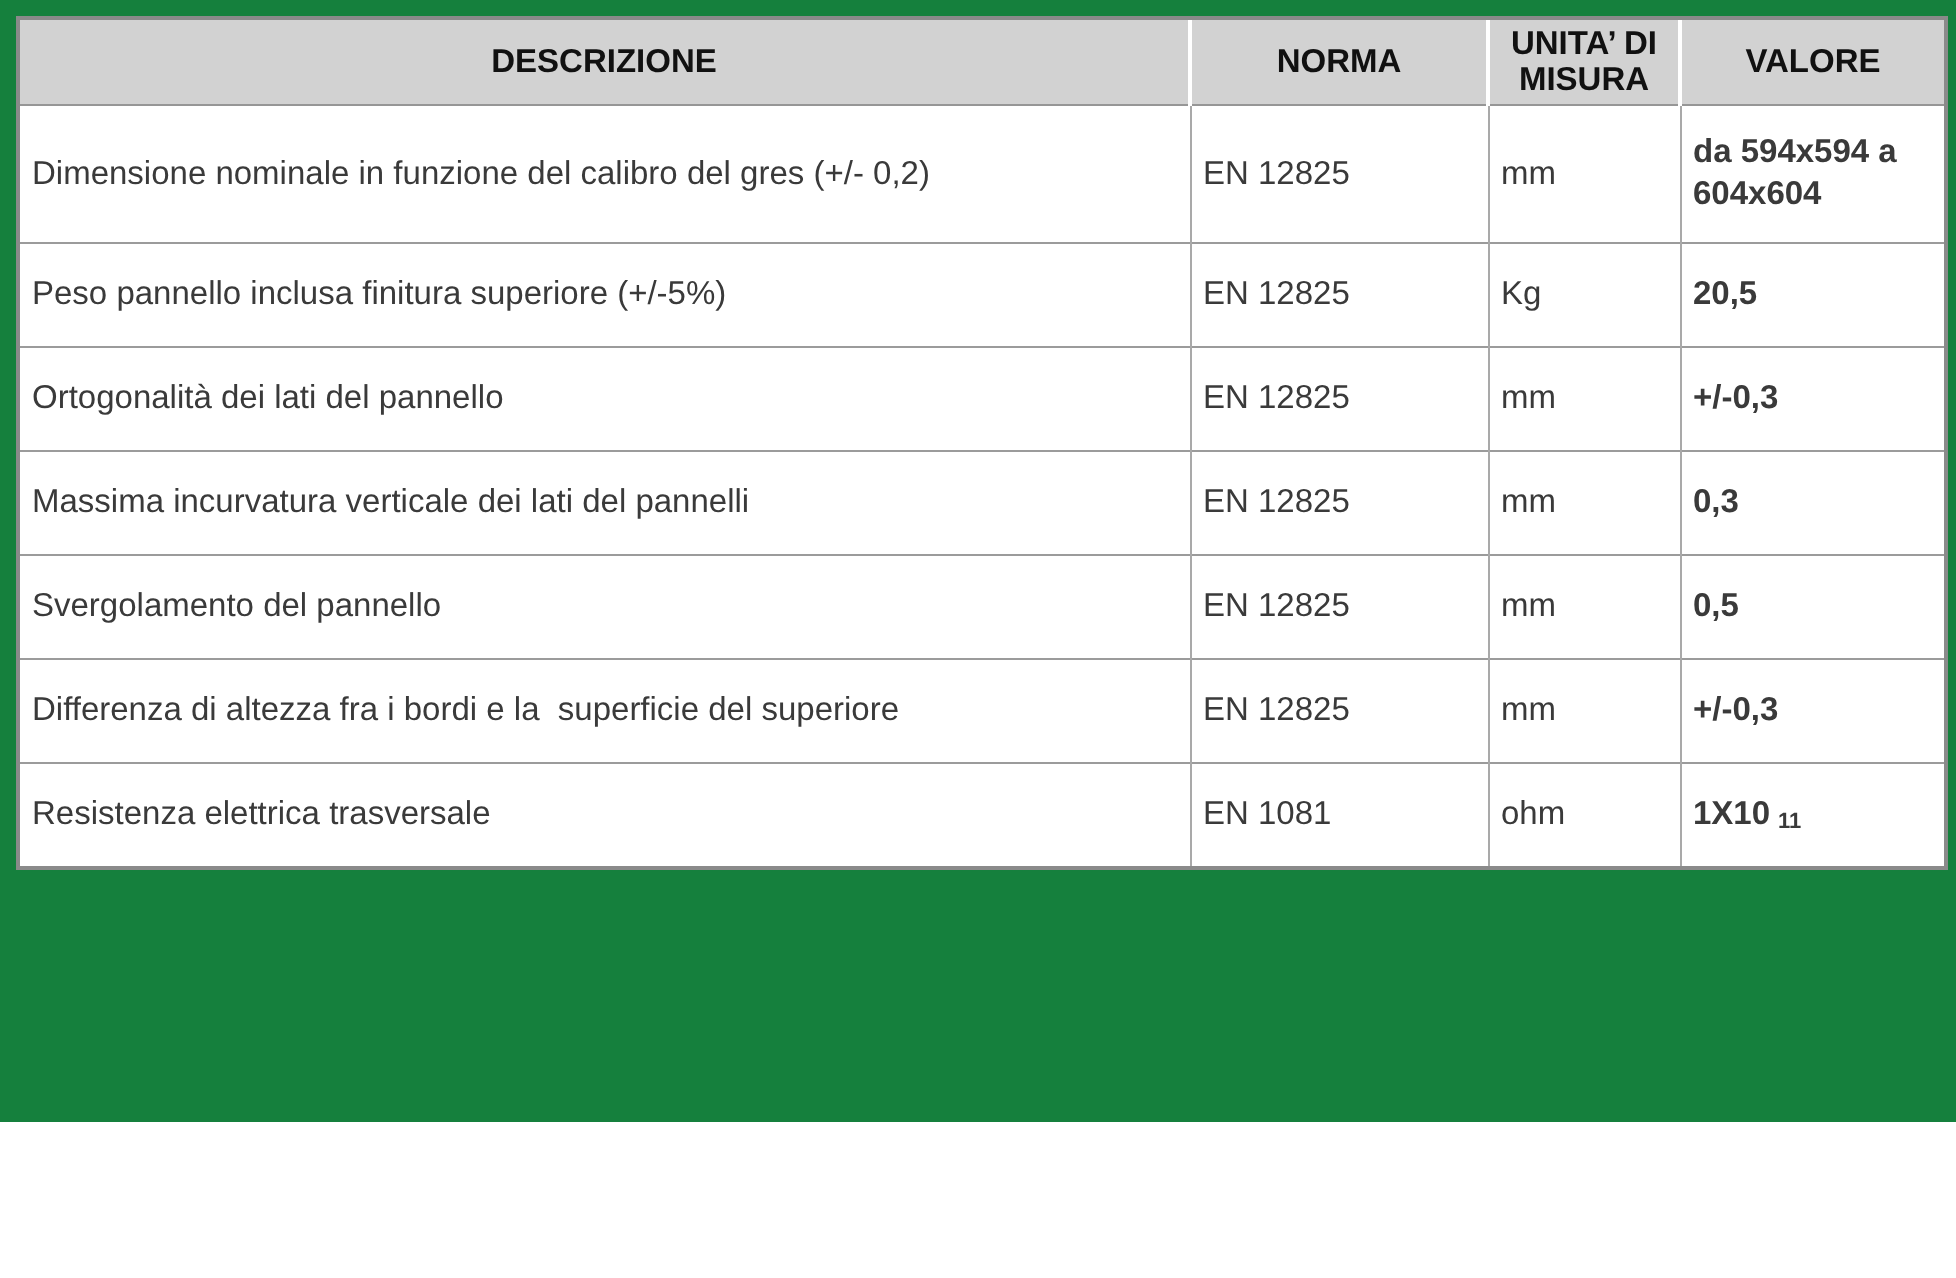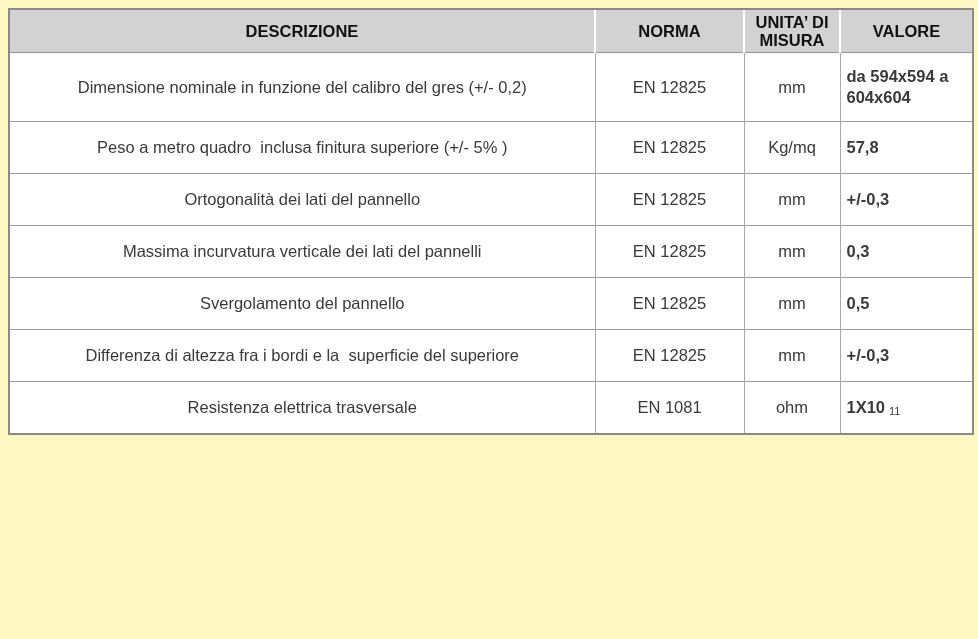--- a/index.html
+++ b/index.html
@@ -4,22 +4,22 @@
 <style>
   html, body {
     margin: 0;
     padding: 0;
     background: #ffffff;
     font-family: "Liberation Sans", "DejaVu Sans", sans-serif;
   }
   .page {
     position: relative;
     width: 978px;
-    height: 639px;
-    background: #fef9c3;
+    height: 561px;
+    background: #15803d;
     overflow: hidden;
   }
   .table-frame {
     position: absolute;
     left: 8px;
     top: 8px;
     border: 2px solid #8a8a8a;
     background: #ffffff;
   }
   table.spec {
@@ -52,39 +52,39 @@
     font-size: 16.5px;
     height: 47px;
     padding: 2px 6px;
     border-top: 1px solid #9b9b9b;
   }
   table.spec tbody tr.tall td { height: 64px; }
   table.spec tbody td + td {
     border-left: 1px solid #a9a9a9;
   }
   td.cell-desc {
-    text-align: center;
+    text-align: left;
     padding-left: 10px;
     white-space: pre-wrap;
   }
   td.cell-norma, td.cell-unita {
-    text-align: center;
+    text-align: left;
     color: #424242;
   }
   td.cell-valore {
     text-align: left;
     color: #141414;
     font-weight: 600;
     line-height: 1.3;
   }
   .sub {
     font-size: 11px;
     margin-left: 4px;
     vertical-align: -2px;
-    font-weight: 400;
+    font-weight: 700;
   }
 </style>
 </head>
 <body>
 
 <div class="page">
   <div class="table-frame">
     <table class="spec">
       <colgroup>
         <col style="width:585px">
@@ -101,24 +101,24 @@
         </tr>
       </thead>
       <tbody>
         <tr class="tall">
           <td class="cell-desc">Dimensione nominale in funzione del calibro del gres (+/- 0,2)</td>
           <td class="cell-norma">EN 12825</td>
           <td class="cell-unita">mm</td>
           <td class="cell-valore">da 594x594 a 604x604</td>
         </tr>
         <tr>
-          <td class="cell-desc">Peso a metro quadro  inclusa finitura superiore (+/- 5% )</td>
+          <td class="cell-desc">Peso pannello inclusa finitura superiore (+/-5%)</td>
           <td class="cell-norma">EN 12825</td>
-          <td class="cell-unita">Kg/mq</td>
-          <td class="cell-valore">57,8</td>
+          <td class="cell-unita">Kg</td>
+          <td class="cell-valore">20,5</td>
         </tr>
         <tr>
           <td class="cell-desc">Ortogonalità dei lati del pannello</td>
           <td class="cell-norma">EN 12825</td>
           <td class="cell-unita">mm</td>
           <td class="cell-valore">+/-0,3</td>
         </tr>
         <tr>
           <td class="cell-desc">Massima incurvatura verticale dei lati del pannelli</td>
           <td class="cell-norma">EN 12825</td>

